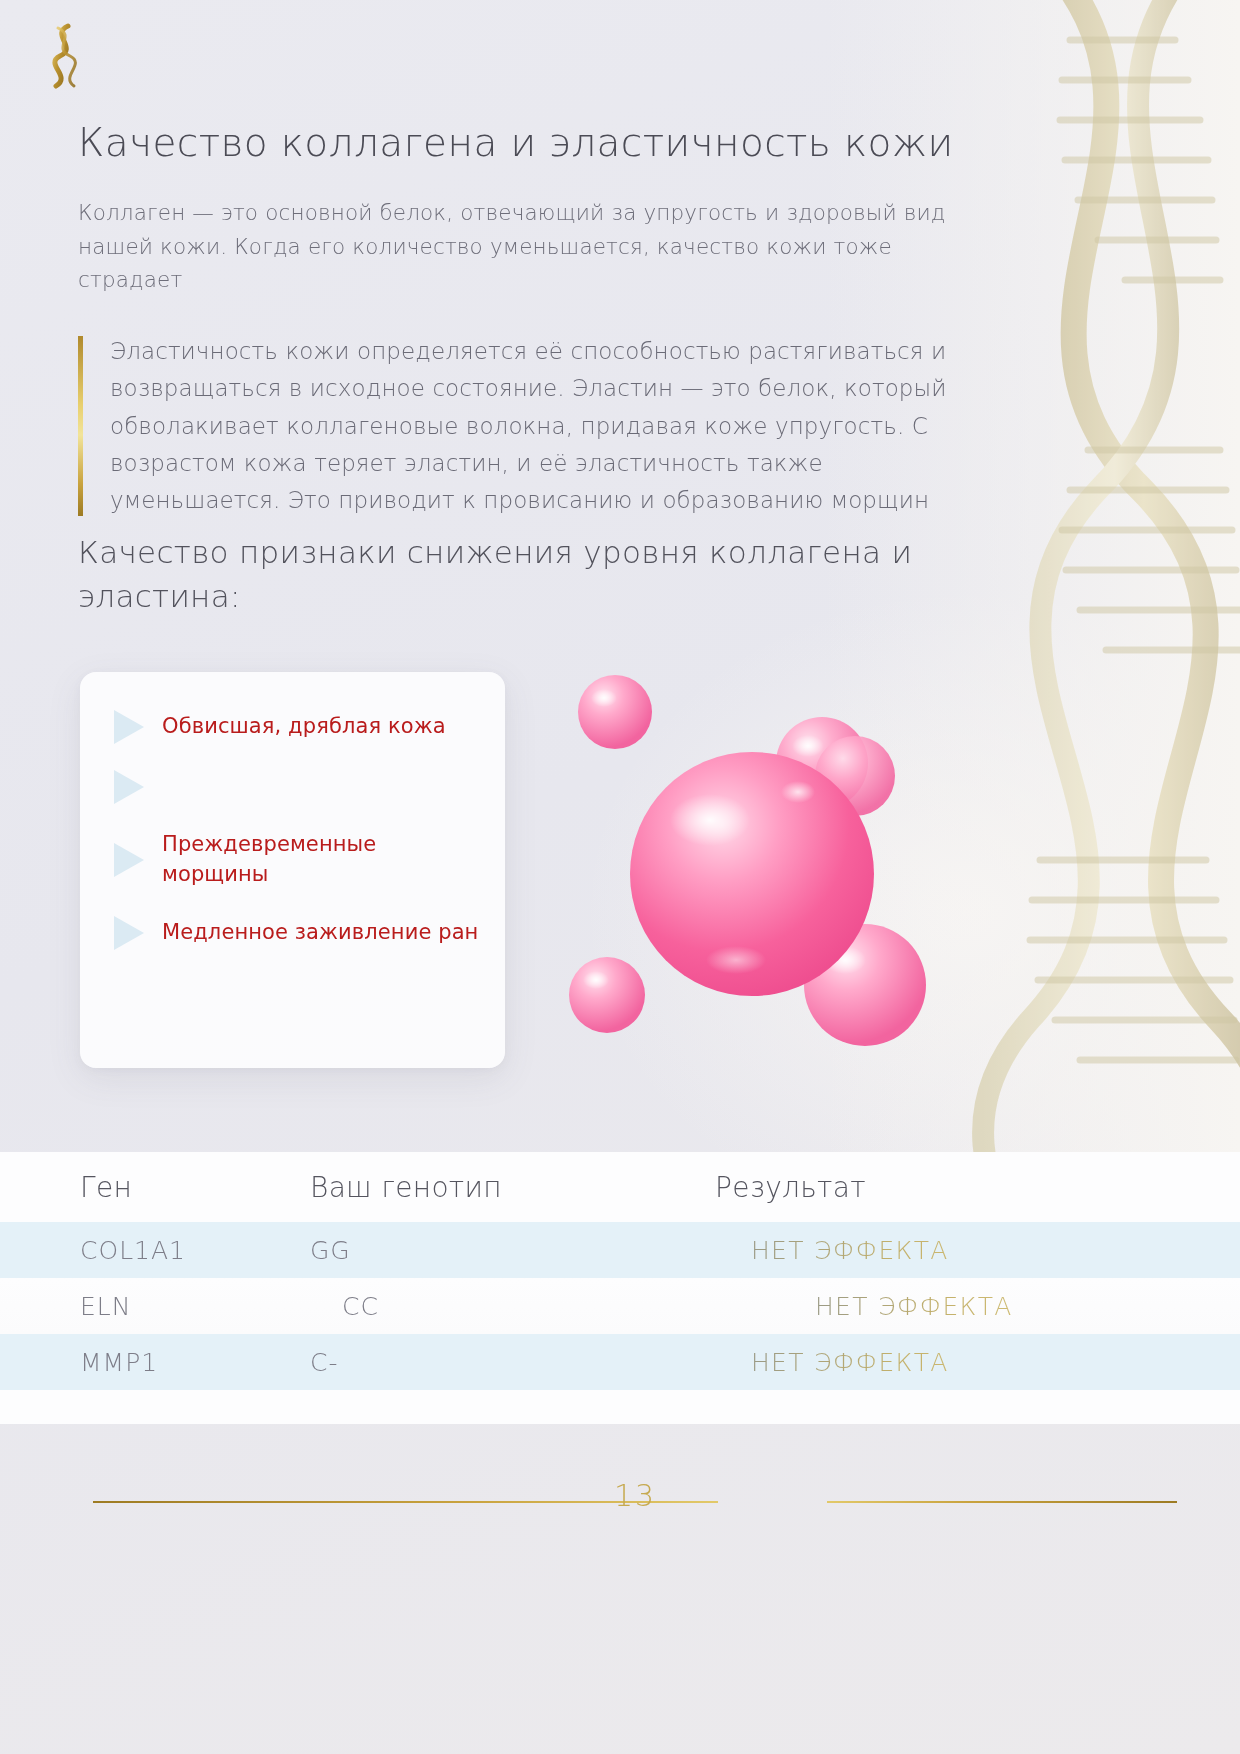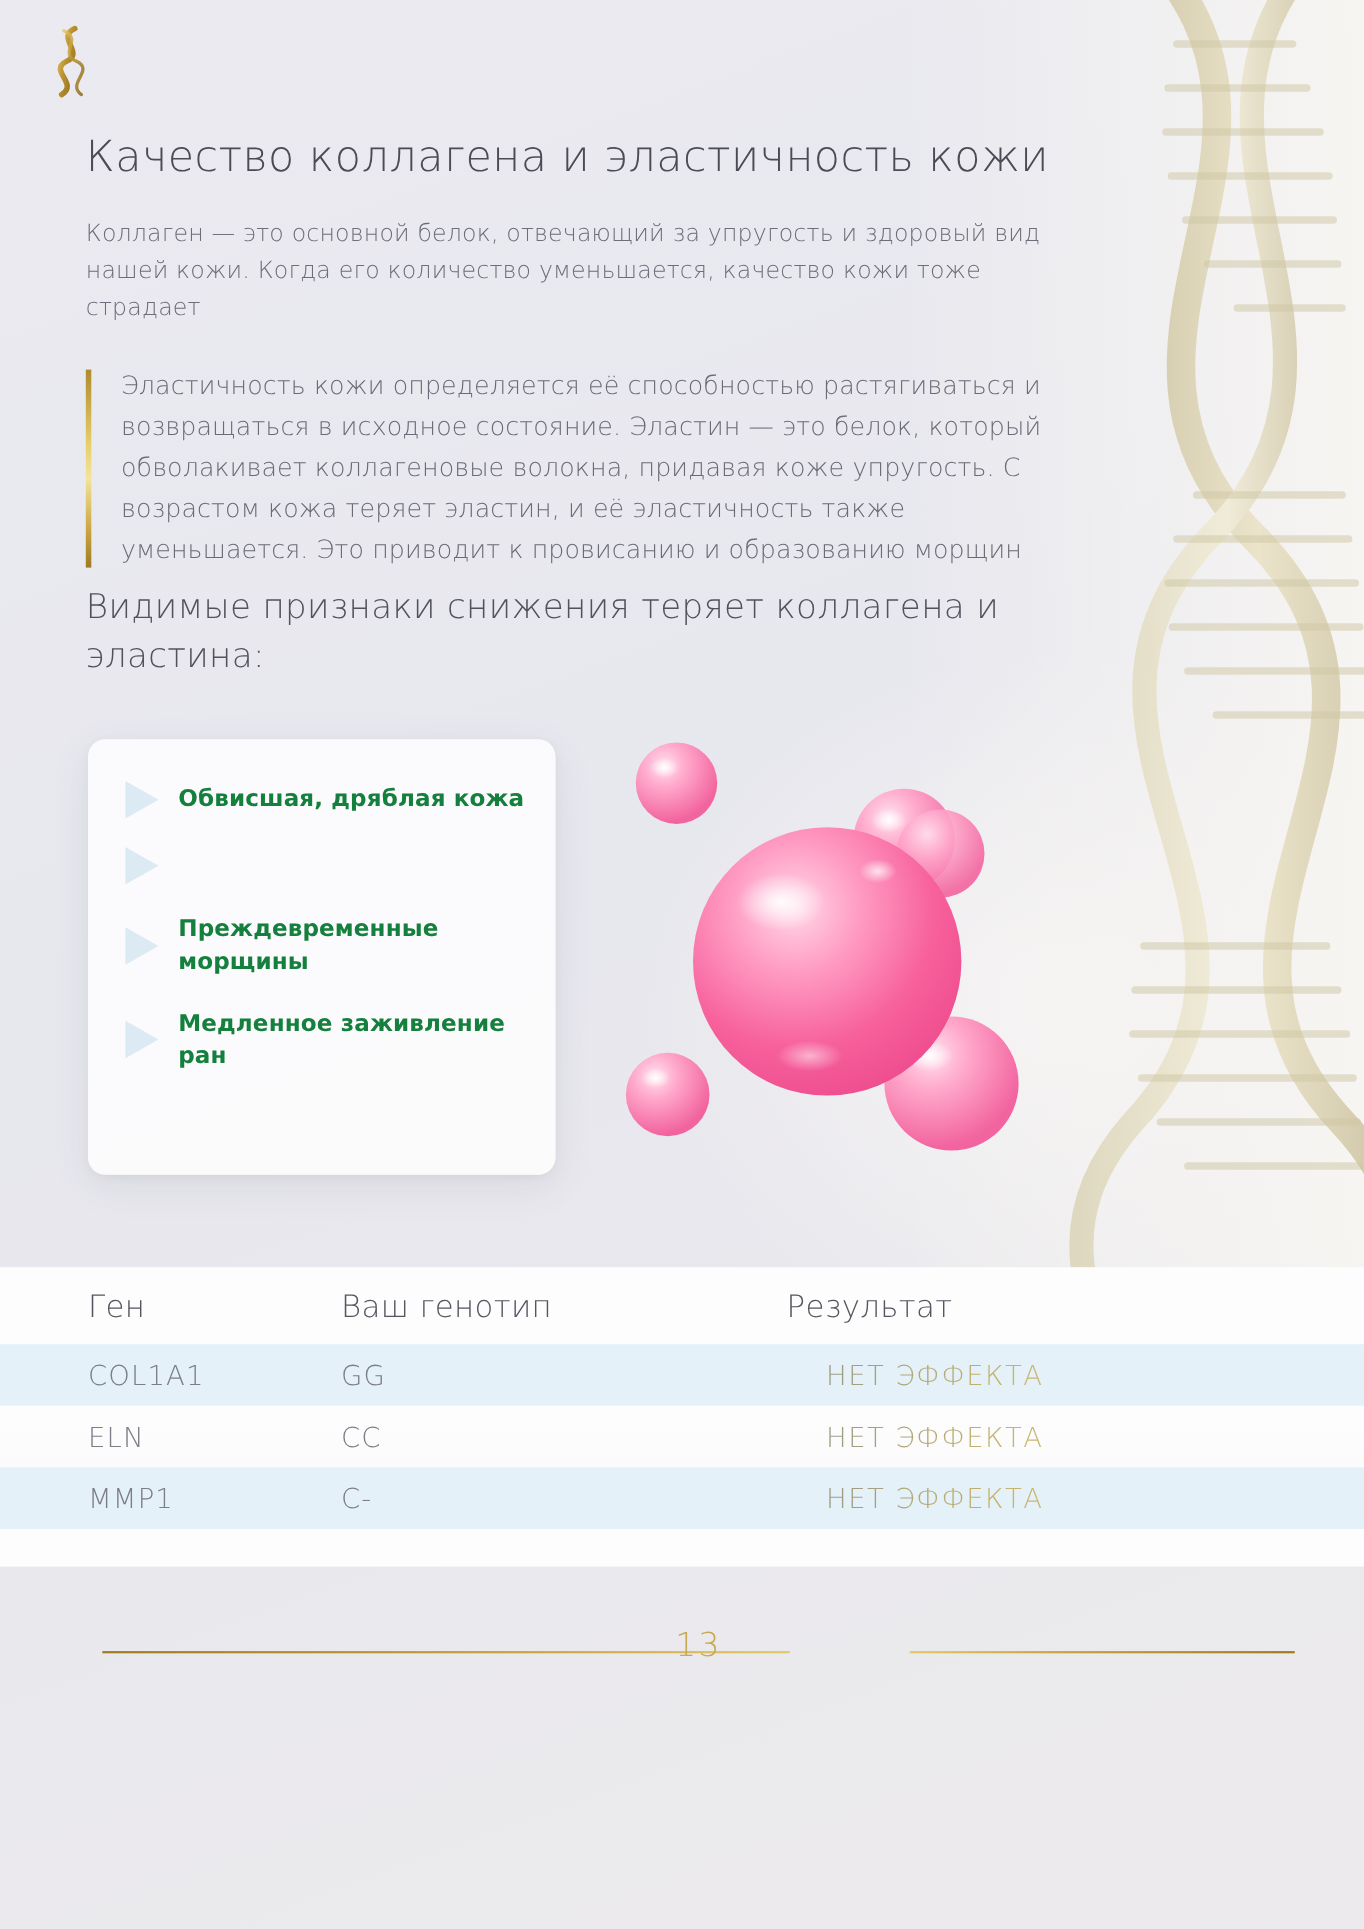--- a/index.html
+++ b/index.html
@@ -77,33 +77,33 @@
   .b-item { display:flex; align-items:center; gap:18px; margin-bottom:26px; }
   .b-item:last-child { margin-bottom:16px; }
   .tri {
     flex:0 0 auto; width:0; height:0;
     border-top:17px solid transparent;
     border-bottom:17px solid transparent;
     border-left:30px solid #dbeaf3;
     margin-left:14px;
   }
   .b-text {
-    font-size:21px; font-weight:700; line-height:1.42;
-    color:#15803d; letter-spacing:.1px;
+    font-size:21px; font-weight:400; line-height:1.42;
+    color:#b91c1c; letter-spacing:.1px;
   }
 
   
   .table-wrap {
     position:absolute; left:0; top:1152px; width:1240px;
     background:#fdfdfe; z-index:4;
   }
   .t-row { display:flex; align-items:center; height:56px; }
   .t-head { height:70px; }
   .t-row.alt { background:#e4f1f8; }
-  .t-row.plain { background:linear-gradient(180deg,#fdfdfe,#fbfbfc); }
+  .t-row.plain { background:linear-gradient(180deg,#fdfdfe,#fbfbfc);gap:32px; }
   .c1 { width:310px; padding-left:80px; }
   .c2 { width:405px; }
   .c3 { flex:1; }
   .th {
     font-size:28px; font-weight:300; color:#55555f; letter-spacing:.3px;
   }
   .td {
     font-size:25px; font-weight:300; color:#7d7d88; letter-spacing:1px;
   }
   .td.res {
@@ -237,21 +237,21 @@
 
   <h1 class="h1">Качество коллагена и эластичность кожи</h1>
 
   <p class="intro">Коллаген — это основной белок, отвечающий за упругость и здоровый вид нашей кожи. Когда его количество уменьшается, качество кожи тоже страдает</p>
 
   <div class="quote">
     <span class="quote-bar"></span>
     <span>Эластичность кожи определяется её способностью растягиваться и возвращаться в исходное состояние. Эластин — это белок, который обволакивает коллагеновые волокна, придавая коже упругость. С возрастом кожа теряет эластин, и её эластичность также уменьшается. Это приводит к провисанию и образованию морщин</span>
   </div>
 
-  <h2 class="h2">Видимые признаки снижения теряет коллагена и эластина:</h2>
+  <h2 class="h2">Качество признаки снижения уровня коллагена и эластина:</h2>
 
   <div class="card">
     <div class="b-item">
       <span class="tri"></span>
       <span class="b-text">Обвисшая, дряблая кожа</span>
     </div>
     <div class="b-item">
       <span class="tri"></span>
     </div>
     <div class="b-item">

